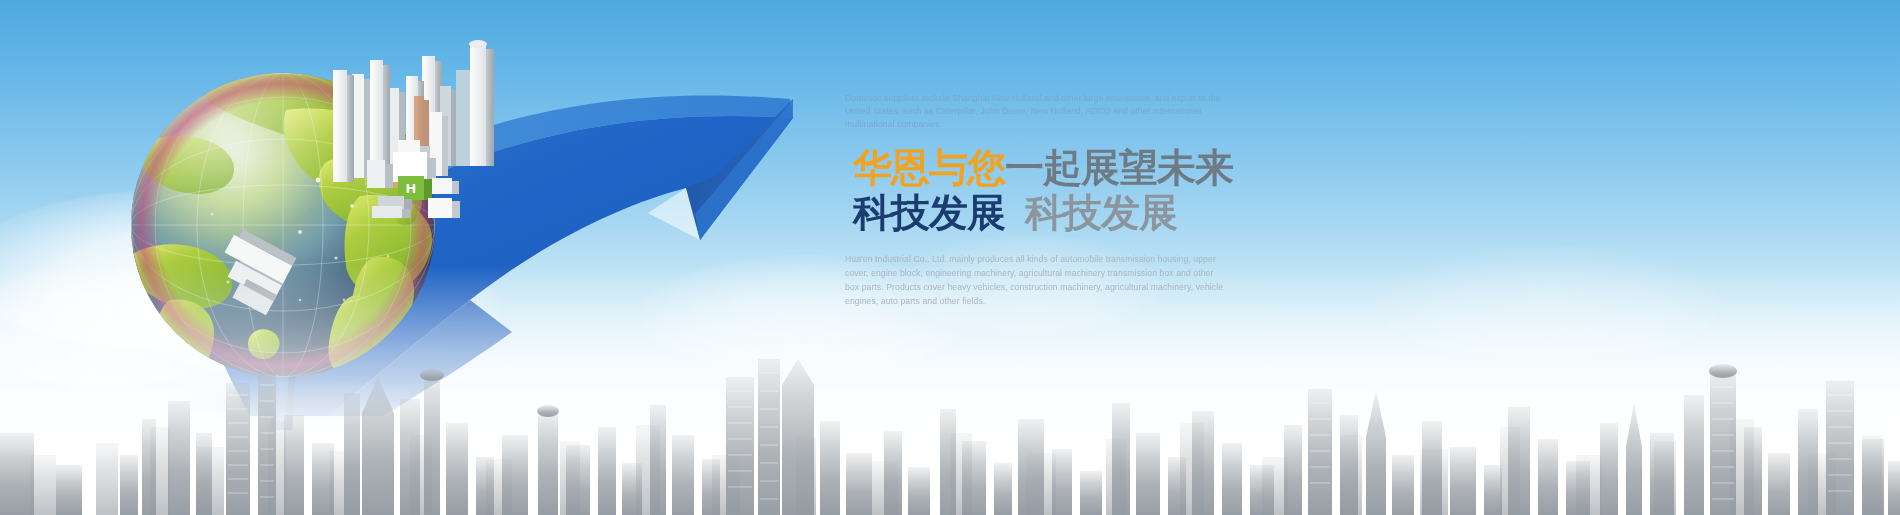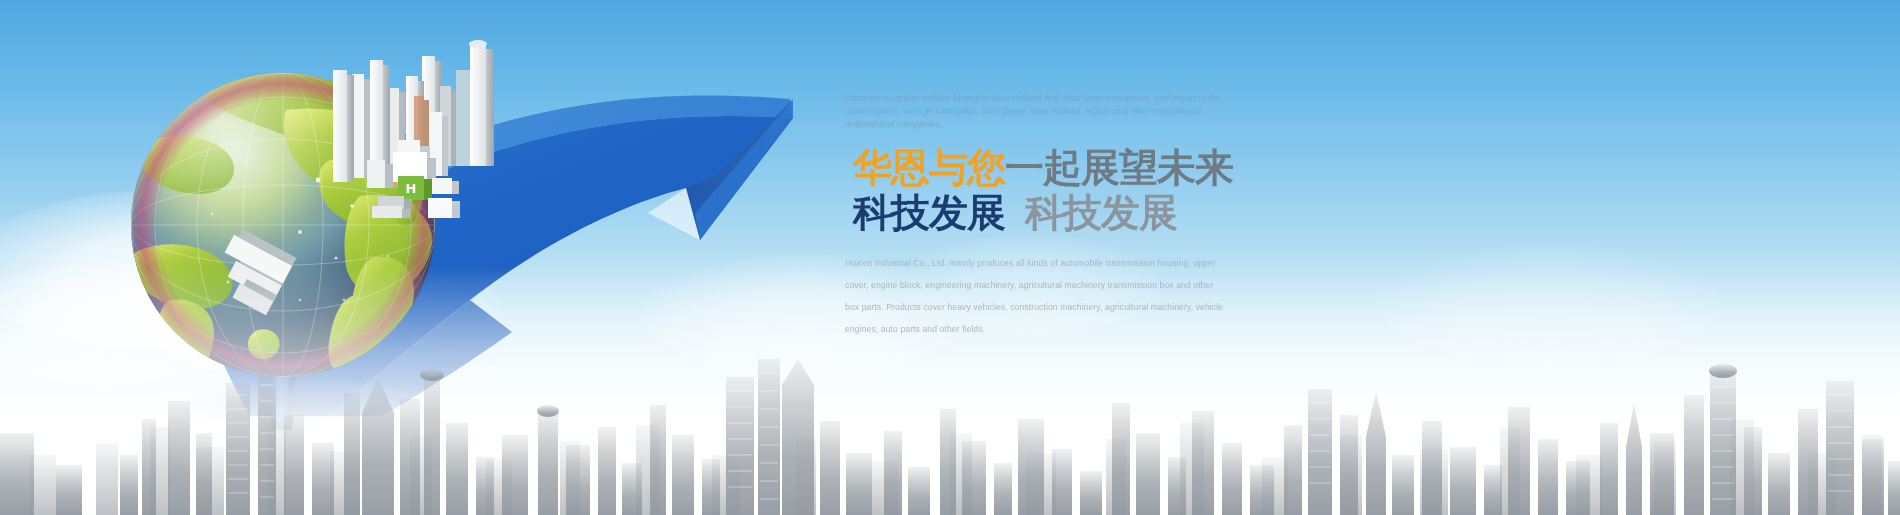--- a/index.html
+++ b/index.html
@@ -90,21 +90,21 @@
   }
   .hl-row.row2 { margin-top:1px; }
   .hl-orange { color:#f2a21e; }
   .hl-gray   { color:#6e7a84; }
   .hl-navy   { color:#1b3c70; }
   .hl-gray2  { color:#8b959d;padding-left:20px; }
 
   .body-text {
     margin-top:17px;
     font-size:8.6px;
-    line-height:22px;
+    line-height:14px;
     color:rgba(170,178,186,.95);
     letter-spacing:.1px;
   }
 </style>
 </head>
 <body>
 
 <div id="banner">
 
   <div class="sky-layer">

